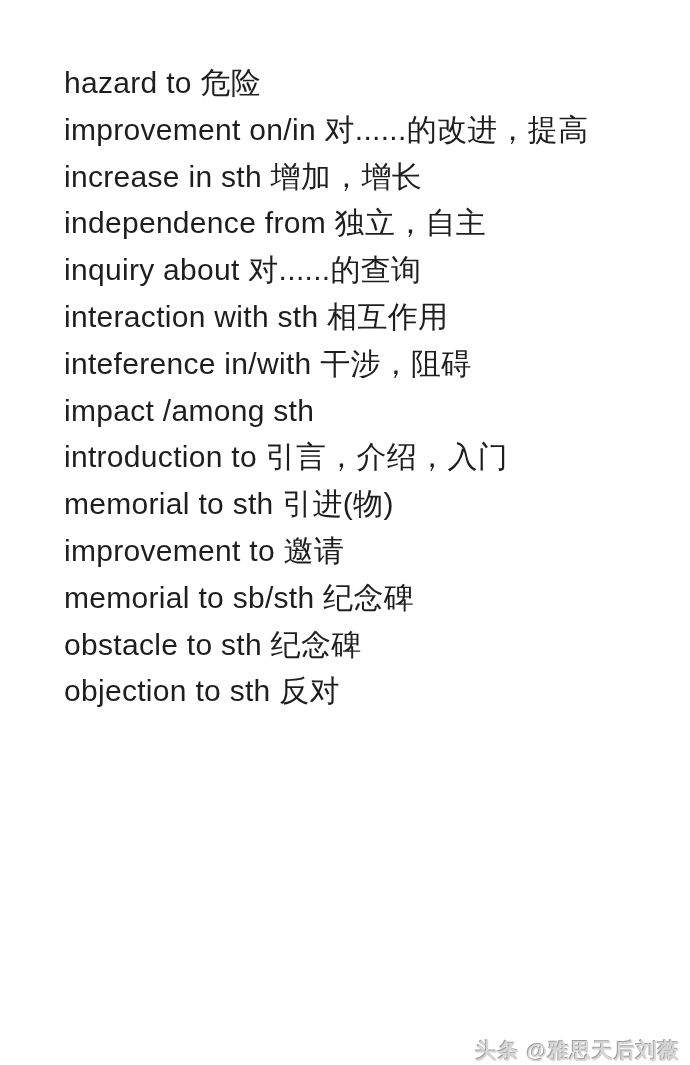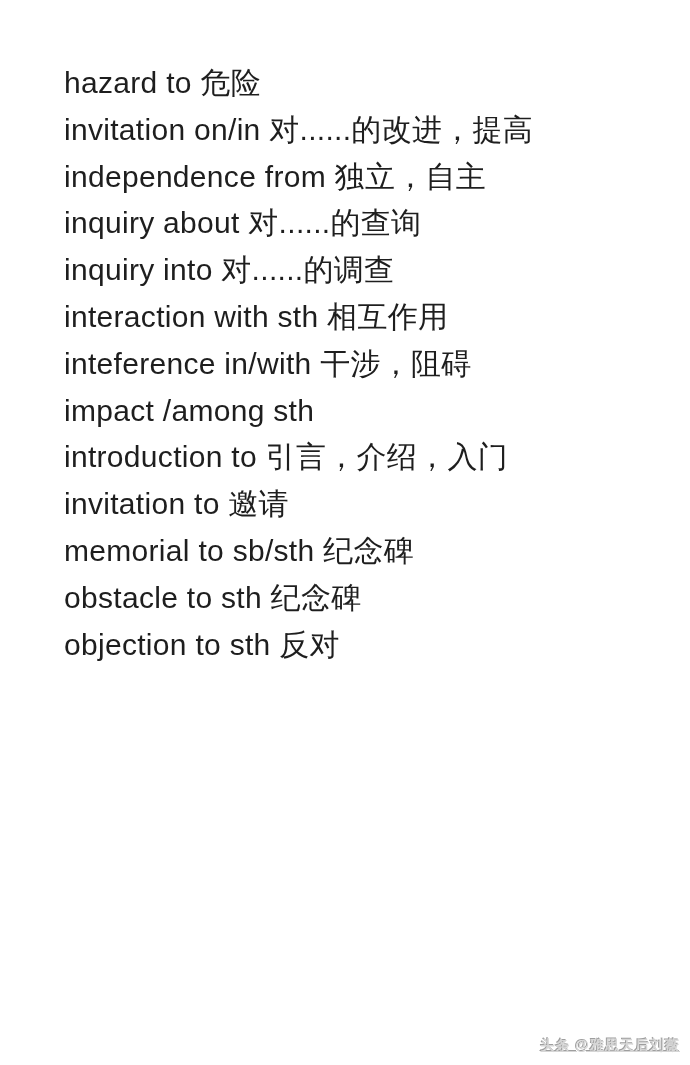--- a/index.html
+++ b/index.html
@@ -25,45 +25,45 @@
     line-height: 46.8px;
     height: 46.8px;
     color: var(--text-color, #1e1e1e);
     white-space: nowrap;
     letter-spacing: 0.3px;
     font-weight: 400;
   }
   .watermark {
     position: absolute;
     right: 10px;
-    bottom: 10px;
-    font-size: 14px;
+    bottom: 0;
+    font-size: 21px;
     font-weight: bold;
     letter-spacing: 1px;
     color: var(--watermark-color, #d6d6d6);
     text-shadow: -1px -1px 0 #9e9e9e, 1px 1px 0 #ffffff;
     white-space: nowrap;
-    text-decoration: underline;
   }
 </style>
 </head>
 <body>
 
 <div class="page">
   <div class="vocab-list" id="vocab-list">
       <div class="vocab-line">hazard to 危险</div>
-      <div class="vocab-line">invitation on/in 对......的改进，提高</div>
+      <div class="vocab-line">improvement on/in 对......的改进，提高</div>
+      <div class="vocab-line">increase in sth 增加，增长</div>
       <div class="vocab-line">independence from 独立，自主</div>
       <div class="vocab-line">inquiry about 对......的查询</div>
-      <div class="vocab-line">inquiry into 对......的调查</div>
       <div class="vocab-line">interaction with sth 相互作用</div>
       <div class="vocab-line">inteference in/with 干涉，阻碍</div>
       <div class="vocab-line">impact /among sth</div>
       <div class="vocab-line">introduction to 引言，介绍，入门</div>
-      <div class="vocab-line">invitation to 邀请</div>
+      <div class="vocab-line">memorial to sth 引进(物)</div>
+      <div class="vocab-line">improvement to 邀请</div>
       <div class="vocab-line">memorial to sb/sth 纪念碑</div>
       <div class="vocab-line">obstacle to sth 纪念碑</div>
       <div class="vocab-line">objection to sth 反对</div>
     </div>
   <div class="watermark">
     <span>头条 @雅思天后刘薇</span>
   </div>
 </div>
 
 </body></html>

